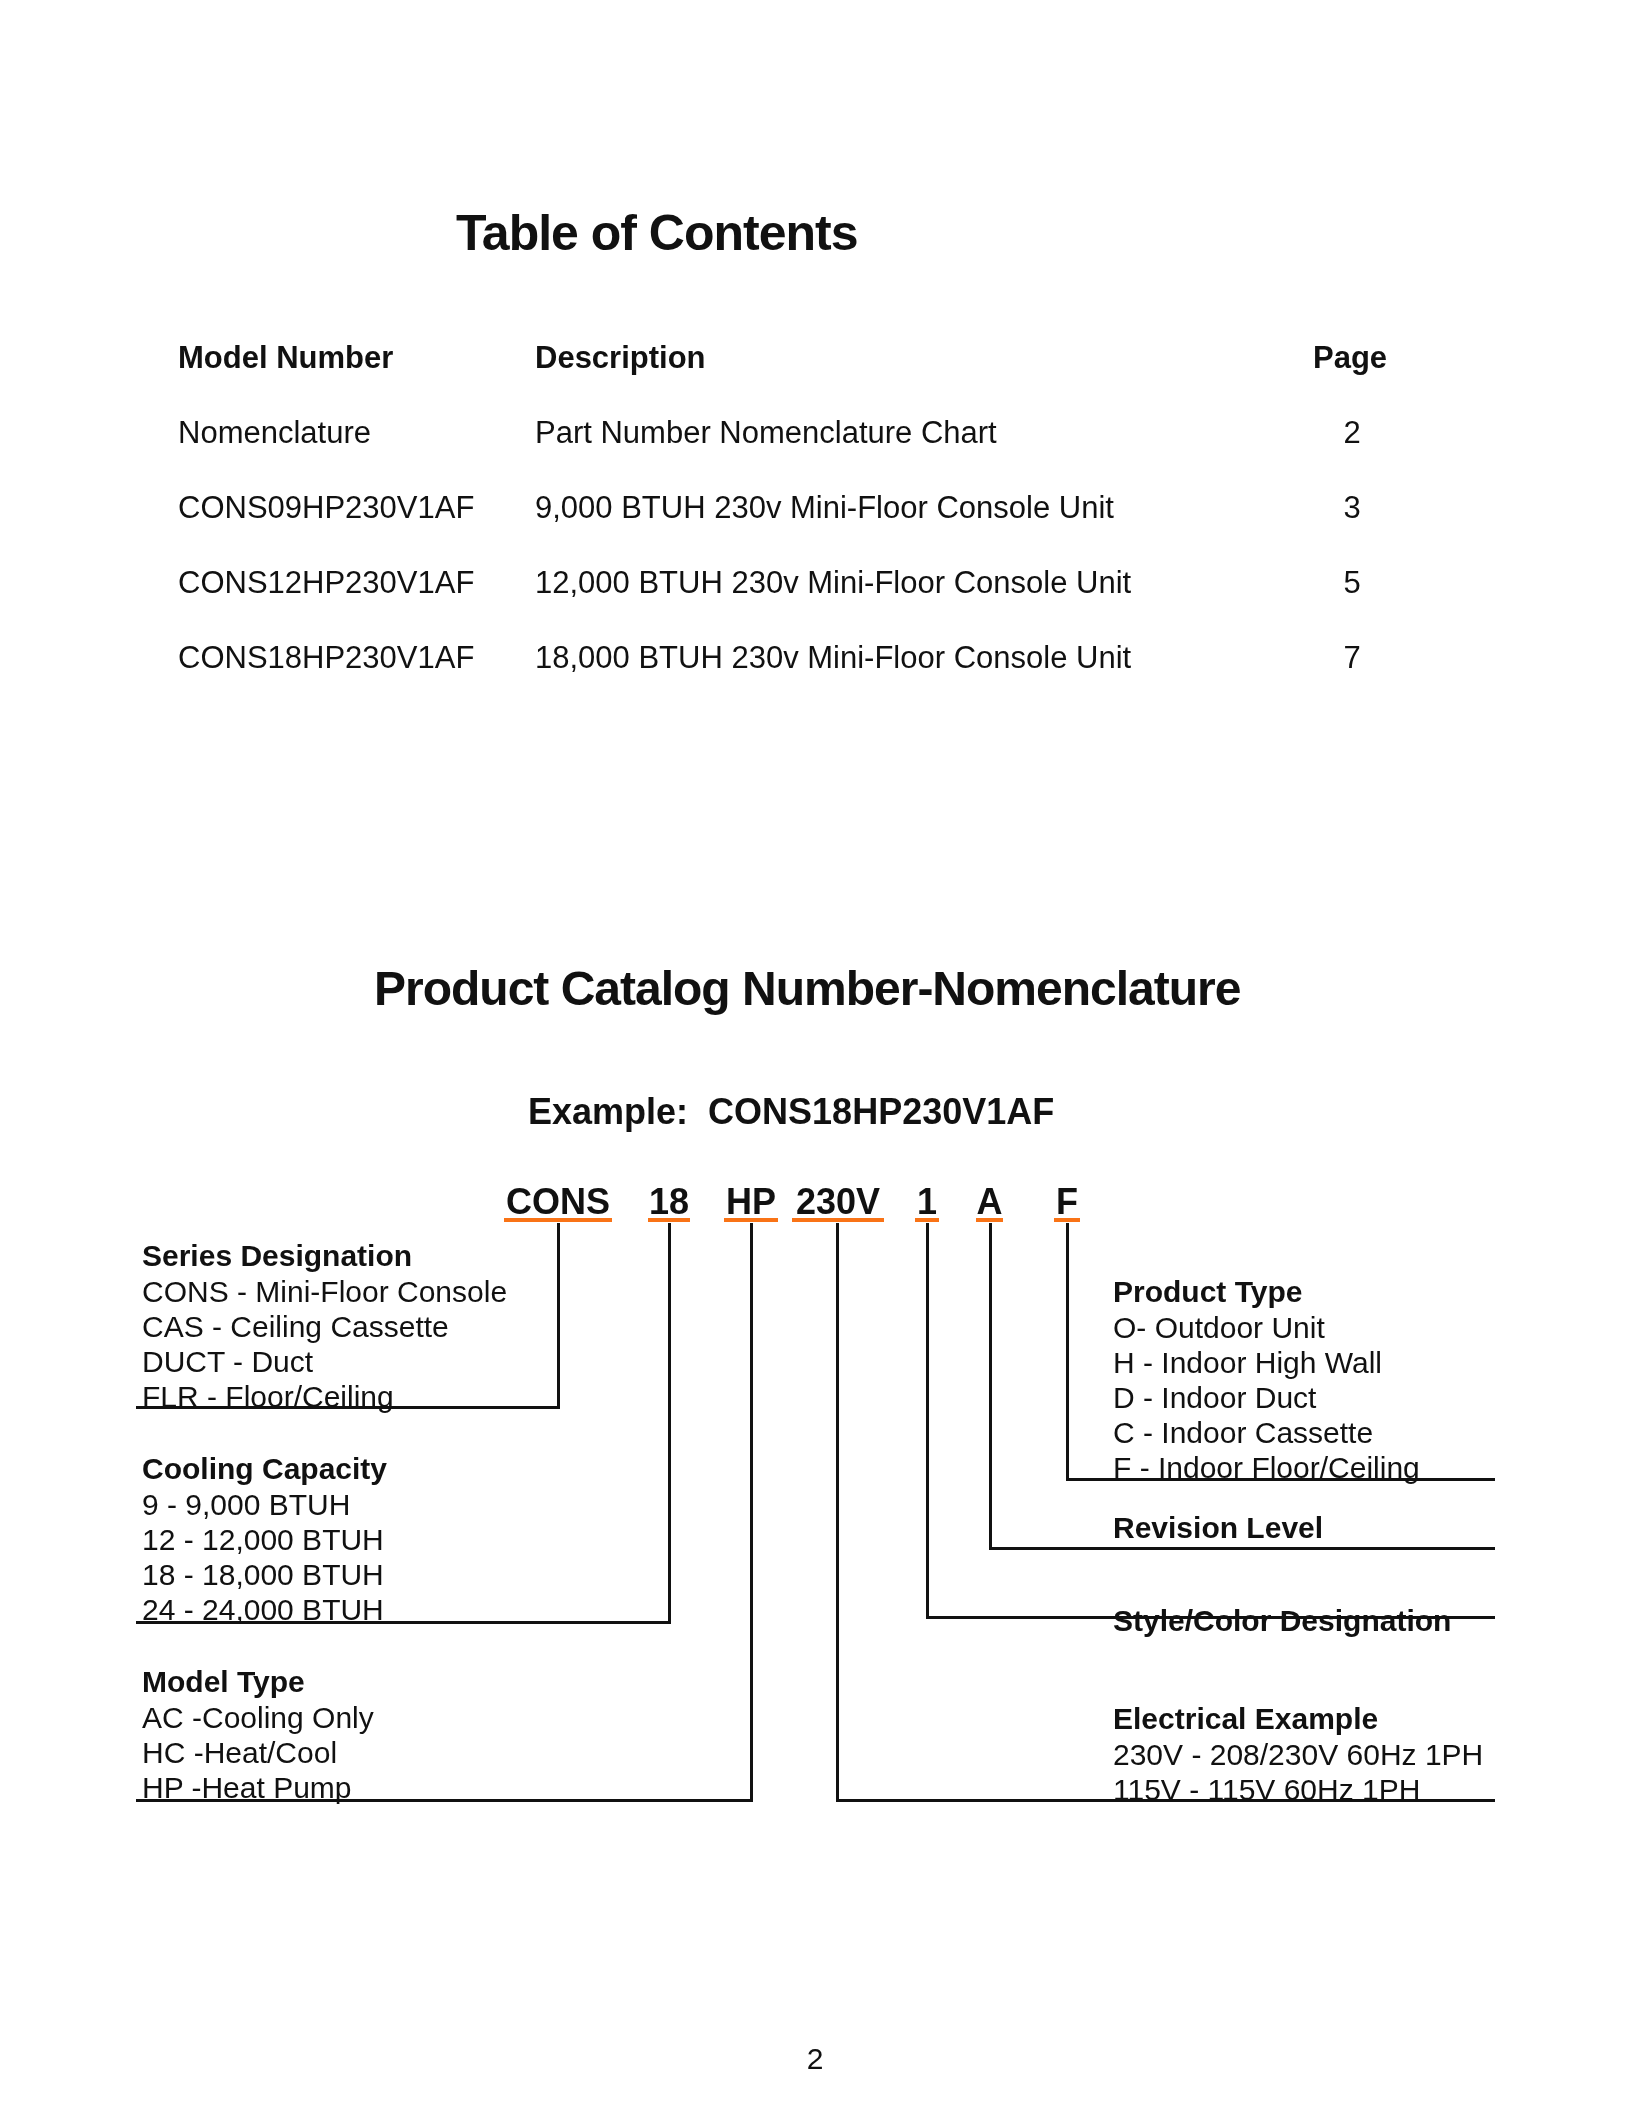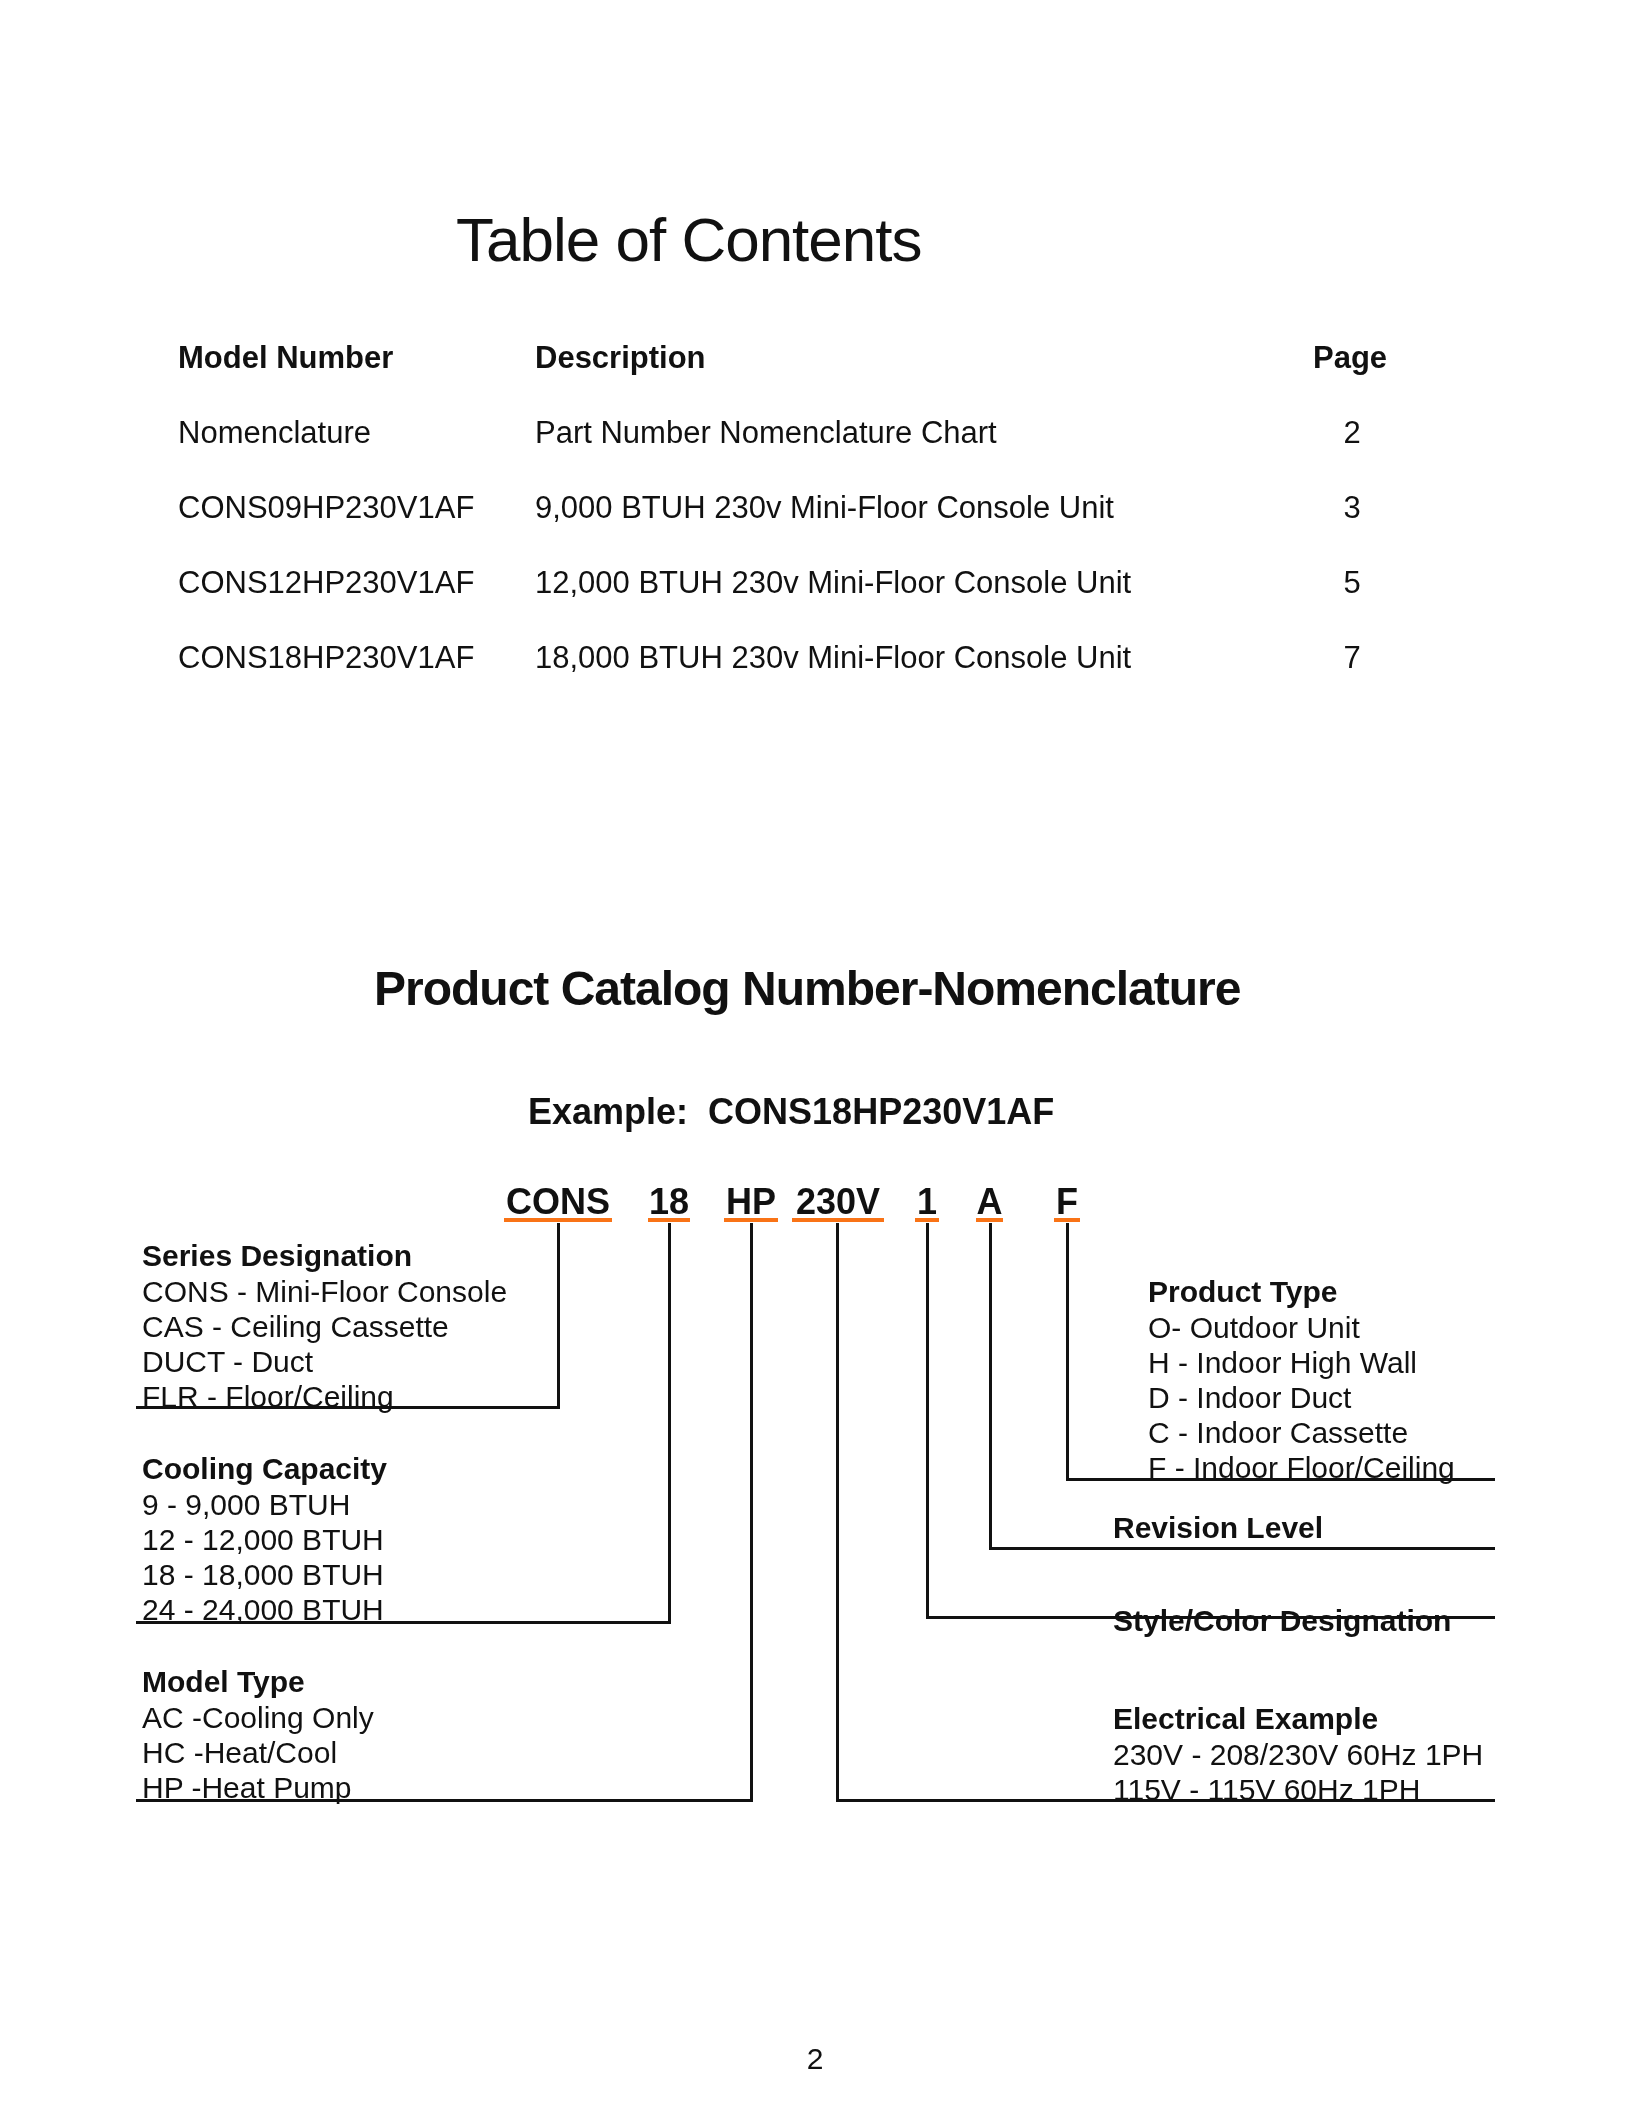--- a/index.html
+++ b/index.html
@@ -7,21 +7,21 @@
     position:relative;
     width:1632px;height:2112px;
     background:#ffffff;
     font-family:"Liberation Sans","DejaVu Sans",sans-serif;
     color:#111111;
     overflow:hidden;
   }
   .abs{position:absolute;}
   .b{font-weight:bold;}
   .t31{font-size:31px;line-height:36px;white-space:nowrap;}
-  .doc-title{font-size:62px;font-weight:normal;white-space:nowrap;letter-spacing:-1px;}
+  .doc-title{font-size:50px;font-weight:bold;white-space:nowrap;letter-spacing:-1px;}
   .h2{font-size:48px;font-weight:bold;white-space:nowrap;letter-spacing:-1px;}
   .example{font-size:36px;font-weight:bold;white-space:nowrap;}
   .watermark{
     font-size:120px;font-weight:bold;letter-spacing:12px;white-space:nowrap;
     color:#f4f4f4;
     -webkit-text-stroke:3px #d6d6d6;
     z-index:1;
   }
   .above{z-index:2;}
   .code-seg{
@@ -117,21 +117,21 @@
     <div class="gi">24 - 24,000 BTUH</div>
   </div>
 
   <div class="abs group" style="left:142px;top:1664px;">
     <div class="gt">Model Type</div>
     <div class="gi">AC -Cooling Only</div>
     <div class="gi">HC -Heat/Cool</div>
     <div class="gi">HP -Heat Pump</div>
   </div>
 
-  <div class="abs group" style="left:1113px;top:1274px;margin-left:35px;">
+  <div class="abs group" style="left:1113px;top:1274px;">
     <div class="gt">Product Type</div>
     <div class="gi">O- Outdoor Unit</div>
     <div class="gi">H - Indoor High Wall</div>
     <div class="gi">D - Indoor Duct</div>
     <div class="gi">C - Indoor Cassette</div>
     <div class="gi">F - Indoor Floor/Ceiling</div>
   </div>
 
   <div class="abs group" style="left:1113px;top:1510px;">
     <div class="gt">Revision Level</div>

